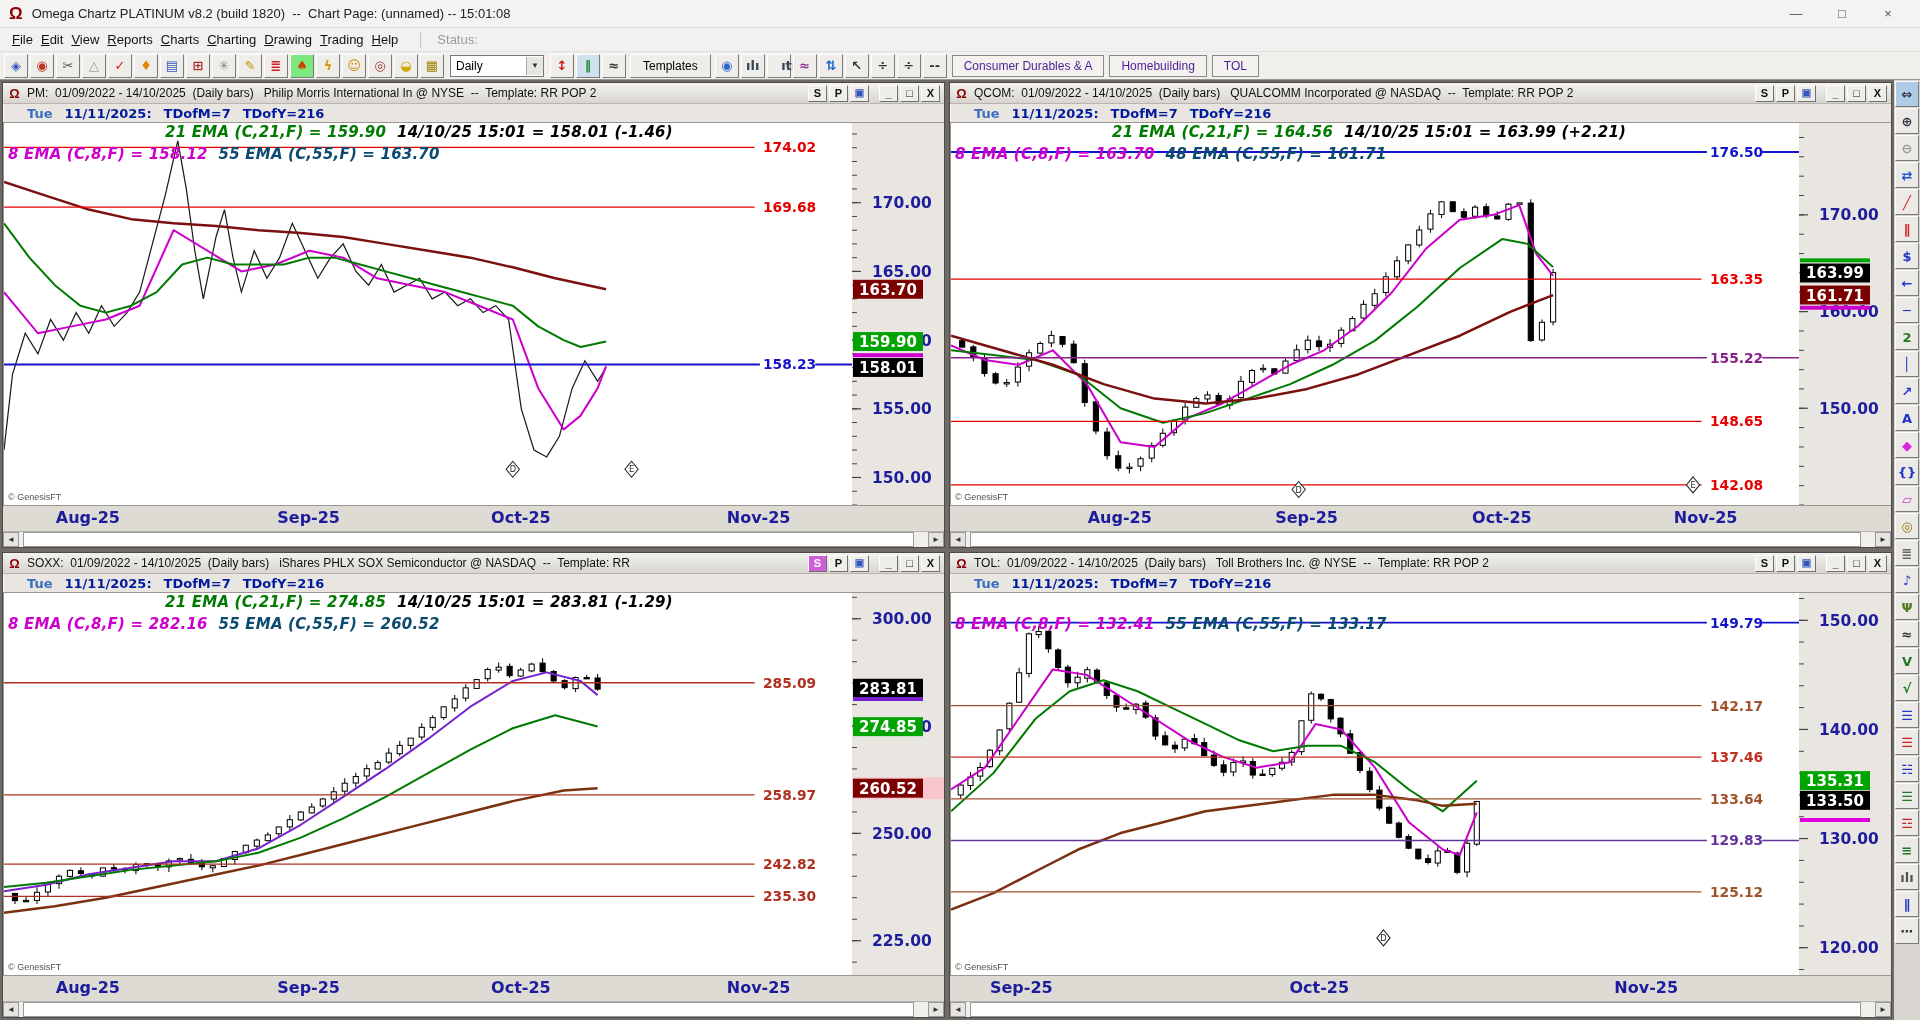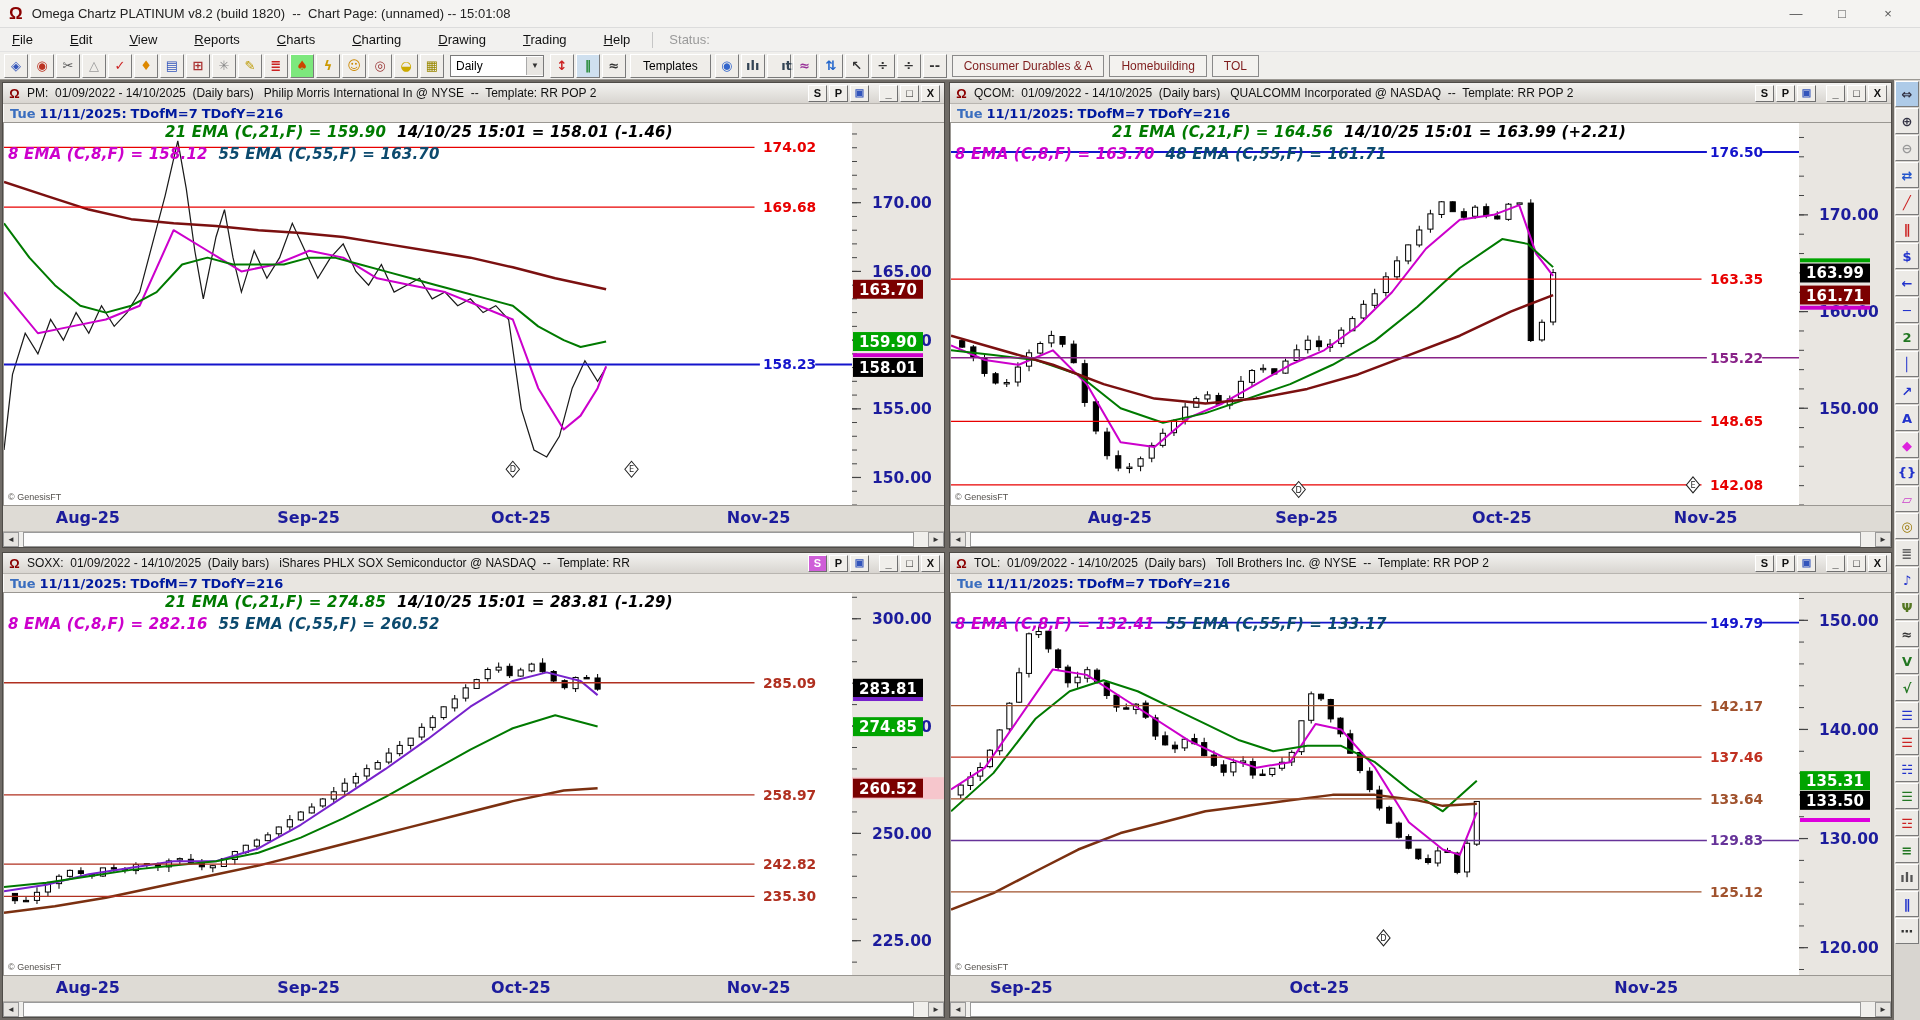--- a/index.html
+++ b/index.html
@@ -5,46 +5,46 @@
   *{box-sizing:border-box;margin:0;padding:0}
   html,body{width:1920px;height:1020px;overflow:hidden}
   body{font-family:"Liberation Sans",sans-serif;background:#d4d0c8;font-size:13px}
   
   .titlebar{height:28px;display:flex;align-items:center;background:#f4f3f1;border-bottom:1px solid #dcdcdc;padding:0 9px;gap:9px}
   .titlebar .omega{color:#8b0000;font-weight:bold;font-size:17px;line-height:1}
   .titlebar .t{font-size:13px;color:#222;white-space:pre}
   .win-controls{margin-left:auto;display:flex}
   .win-controls span{width:46px;text-align:center;color:#555;font-size:13px;cursor:default}
   .menubar{height:24px;background:#f2f1ef;display:flex;align-items:center;padding:0 12px;border-bottom:1px solid #e2e2e2}
-  .mitems{display:flex;gap:37px}
+  .mitems{display:flex;gap:8px}
   .mitem{color:#111}
   .status{color:#9a9a9a;border-left:1px solid #c6c6c6;padding-left:16px;margin-left:22px;height:16px;line-height:16px}
   .toolbar{height:28px;background:#f0efec;display:flex;align-items:center;padding:0 4px;gap:2px;border-bottom:1px solid #9b9893}
   .tbtn{width:24px;height:24px;background:#efede9;border:1px solid;border-color:#ffffff #7a7a7a #7a7a7a #ffffff;display:flex;align-items:center;justify-content:center;font-size:13px;font-weight:bold;flex:none;font-family:"DejaVu Sans",sans-serif}
   .dd{width:94px;height:22px;background:#fff;border:1px solid #7a7a7a;display:flex;align-items:center;font-size:12px;padding-left:5px;margin:0 4px;flex:none}
   .dd .arrow{margin-left:auto;width:17px;height:18px;background:#e8e6e2;border-left:1px solid #aaa;text-align:center;font-size:8px;line-height:18px;color:#333}
   .twide{height:24px;background:#efede9;border:1px solid;border-color:#ffffff #7a7a7a #7a7a7a #ffffff;font-size:12px;padding:0 12px;display:flex;align-items:center;flex:none;margin:0 2px}
-  .sector{height:22px;background:#f3f2ef;border:1px solid #8a8a8a;font-size:12px;padding:0 11px;display:flex;align-items:center;margin-left:3px;flex:none;color:#7f1d1d}
+  .sector{height:22px;background:#f3f2ef;border:1px solid #8a8a8a;font-size:12px;padding:0 11px;display:flex;align-items:center;margin-left:3px;flex:none;color:#4c1d95}
   
   .workspace{display:flex;height:940px;background:#6f6b66}
   .panels{flex:1;display:grid;grid-template-columns:1fr 1fr;grid-template-rows:1fr 1fr;gap:4px;padding:2px;min-width:0}
   .rightbar{width:26px;background:#d8d5d0;display:flex;flex-direction:column;align-items:center;padding-top:1px;gap:1px}
   .rbtn{width:24px;height:26px;background:#eceae6;border:1px solid;border-color:#ffffff #7a7a7a #7a7a7a #ffffff;font-size:13px;font-weight:bold;display:flex;align-items:center;justify-content:center;flex:none;font-family:"DejaVu Sans",sans-serif}
   .rbtn.sel{background:#aecbe8}
   
   .panel{background:#e9e6e1;border:1px solid #4e4b47;display:flex;flex-direction:column;min-height:0;box-shadow:inset 1px 1px 0 #fbfaf8}
   .phead{height:21px;display:flex;align-items:center;background:linear-gradient(#f3f2f0,#d8d5d0);padding:0 4px;gap:5px;border-bottom:1px solid #b8b5b0;flex:none}
   .pomega{color:#8b0000;font-weight:bold;font-size:13px;width:15px;text-align:center}
   .ptitle{font-size:12px;color:#111;white-space:pre;overflow:hidden}
   .pbtns{margin-left:auto;display:flex;gap:2px;align-items:center}
   .pbtn{width:19px;height:17px;background:#f0eeea;border:1px solid;border-color:#ffffff #707070 #707070 #ffffff;font-size:11px;font-weight:bold;text-align:center;line-height:14px;color:#111}
   .pbtn.magenta{background:#cf5fd8;color:#fff}
   .pbtn.pop{color:#3355bb;font-size:10px}
   .pgap{width:6px}
-  .pinfo{height:18px;font-size:13px;font-weight:bold;color:#001a9e;display:flex;gap:4px;padding-left:7px;align-items:center;flex:none;font-family:"DejaVu Sans",sans-serif}
+  .pinfo{height:18px;font-size:13px;font-weight:bold;color:#001a9e;display:flex;gap:12px;padding-left:24px;align-items:center;flex:none;font-family:"DejaVu Sans",sans-serif}
   .pinfo .day{color:#3a6ebf}
   .pbody{flex:1;display:flex;min-height:0}
   .plot{flex:1;position:relative;background:#fff;border:1px solid #9a9792;border-right:none;min-width:0}
   .plot>svg{position:absolute;inset:0;width:100%;height:100%}
   .ema1,.ema2{position:absolute;font-size:15px;font-weight:bold;font-style:italic;white-space:pre;font-family:"DejaVu Sans",sans-serif;letter-spacing:.2px;pointer-events:none}
   .ema1{top:0;left:19%}
   .ema2{top:22px;left:4px}
   .g{color:#007a00}.k{color:#000}.m{color:#cc00cc}.r{color:#0c4a6e}
   .wm{position:absolute;bottom:3px;left:4px;font-size:9px;color:#55524e}
   .paxis{width:92px;position:relative;background:#e9e6e1;flex:none;border-top:1px solid #9a9792;border-bottom:1px solid #9a9792}

